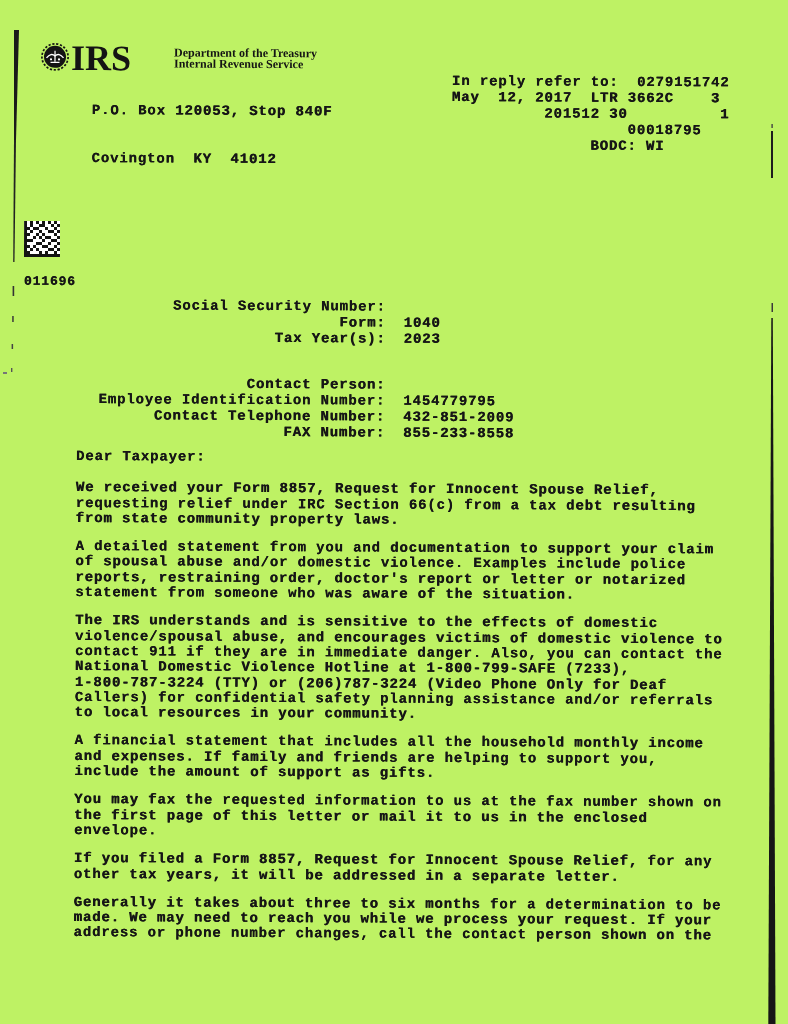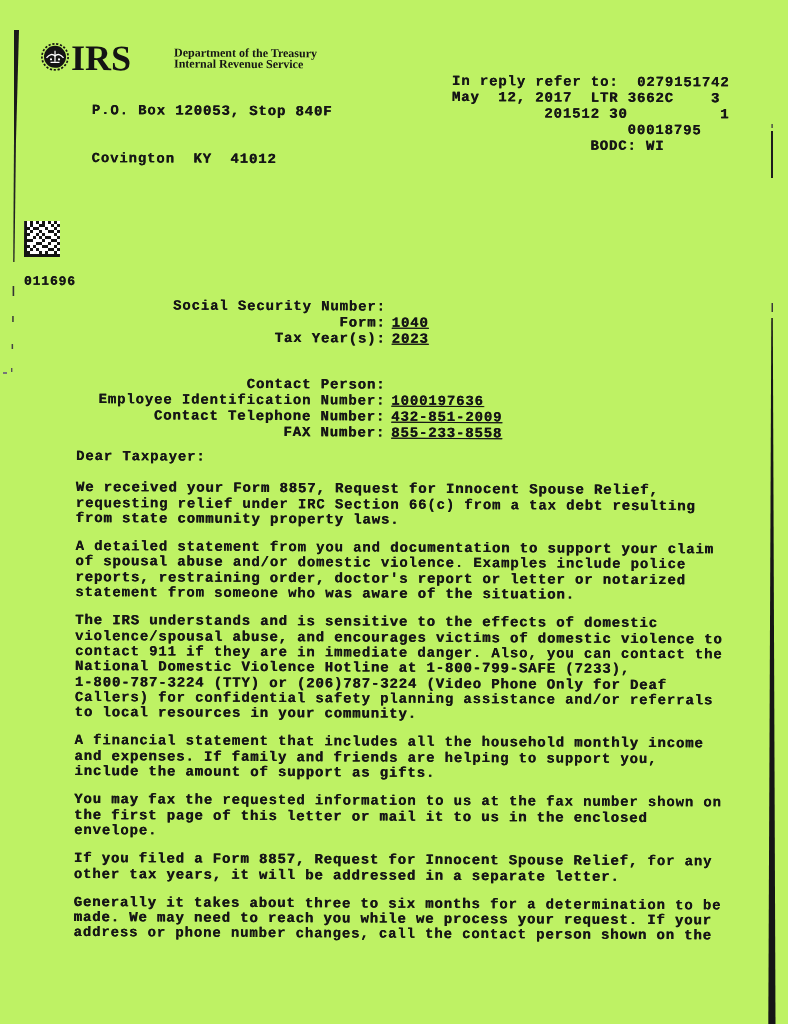--- a/index.html
+++ b/index.html
@@ -23,21 +23,21 @@
   
   .barcode{position:absolute;left:25px;top:221px;}
   .pagecode{position:absolute;left:25px;top:274px;font-size:13px;}
 
   
   .infoblock{position:absolute;left:0;line-height:16px;}
   .infoblock.tax{top:297px;}
   .infoblock.contact{top:375px;}
   .inforow{display:flex;}
   .inforow .lbl{width:387px;text-align:right;white-space:pre;}
-  .inforow .val{margin-left:6px;white-space:pre;text-decoration:underline;}
+  .inforow .val{margin-left:18px;white-space:pre;}
 
   
   .body{position:absolute;left:78px;top:449px;width:690px;line-height:15.3px;}
   .body .salutation{margin:0 0 16px 0;}
   .body p{margin:0 0 13px 0;white-space:pre-wrap;}
 
   .artifacts{position:absolute;left:0;top:0;pointer-events:none;}
 </style>
 </head>
 <body>
@@ -120,21 +120,21 @@
       </div>
     </div>
 
     <div class="infoblock contact mono">
       <div class="inforow">
         <div class="lbl">Contact Person:</div>
         <div class="val"></div>
       </div>
       <div class="inforow">
         <div class="lbl">Employee Identification Number:</div>
-        <div class="val">1000197636</div>
+        <div class="val">1454779795</div>
       </div>
       <div class="inforow">
         <div class="lbl">Contact Telephone Number:</div>
         <div class="val">432-851-2009</div>
       </div>
       <div class="inforow">
         <div class="lbl">FAX Number:</div>
         <div class="val">855-233-8558</div>
       </div>
     </div>

